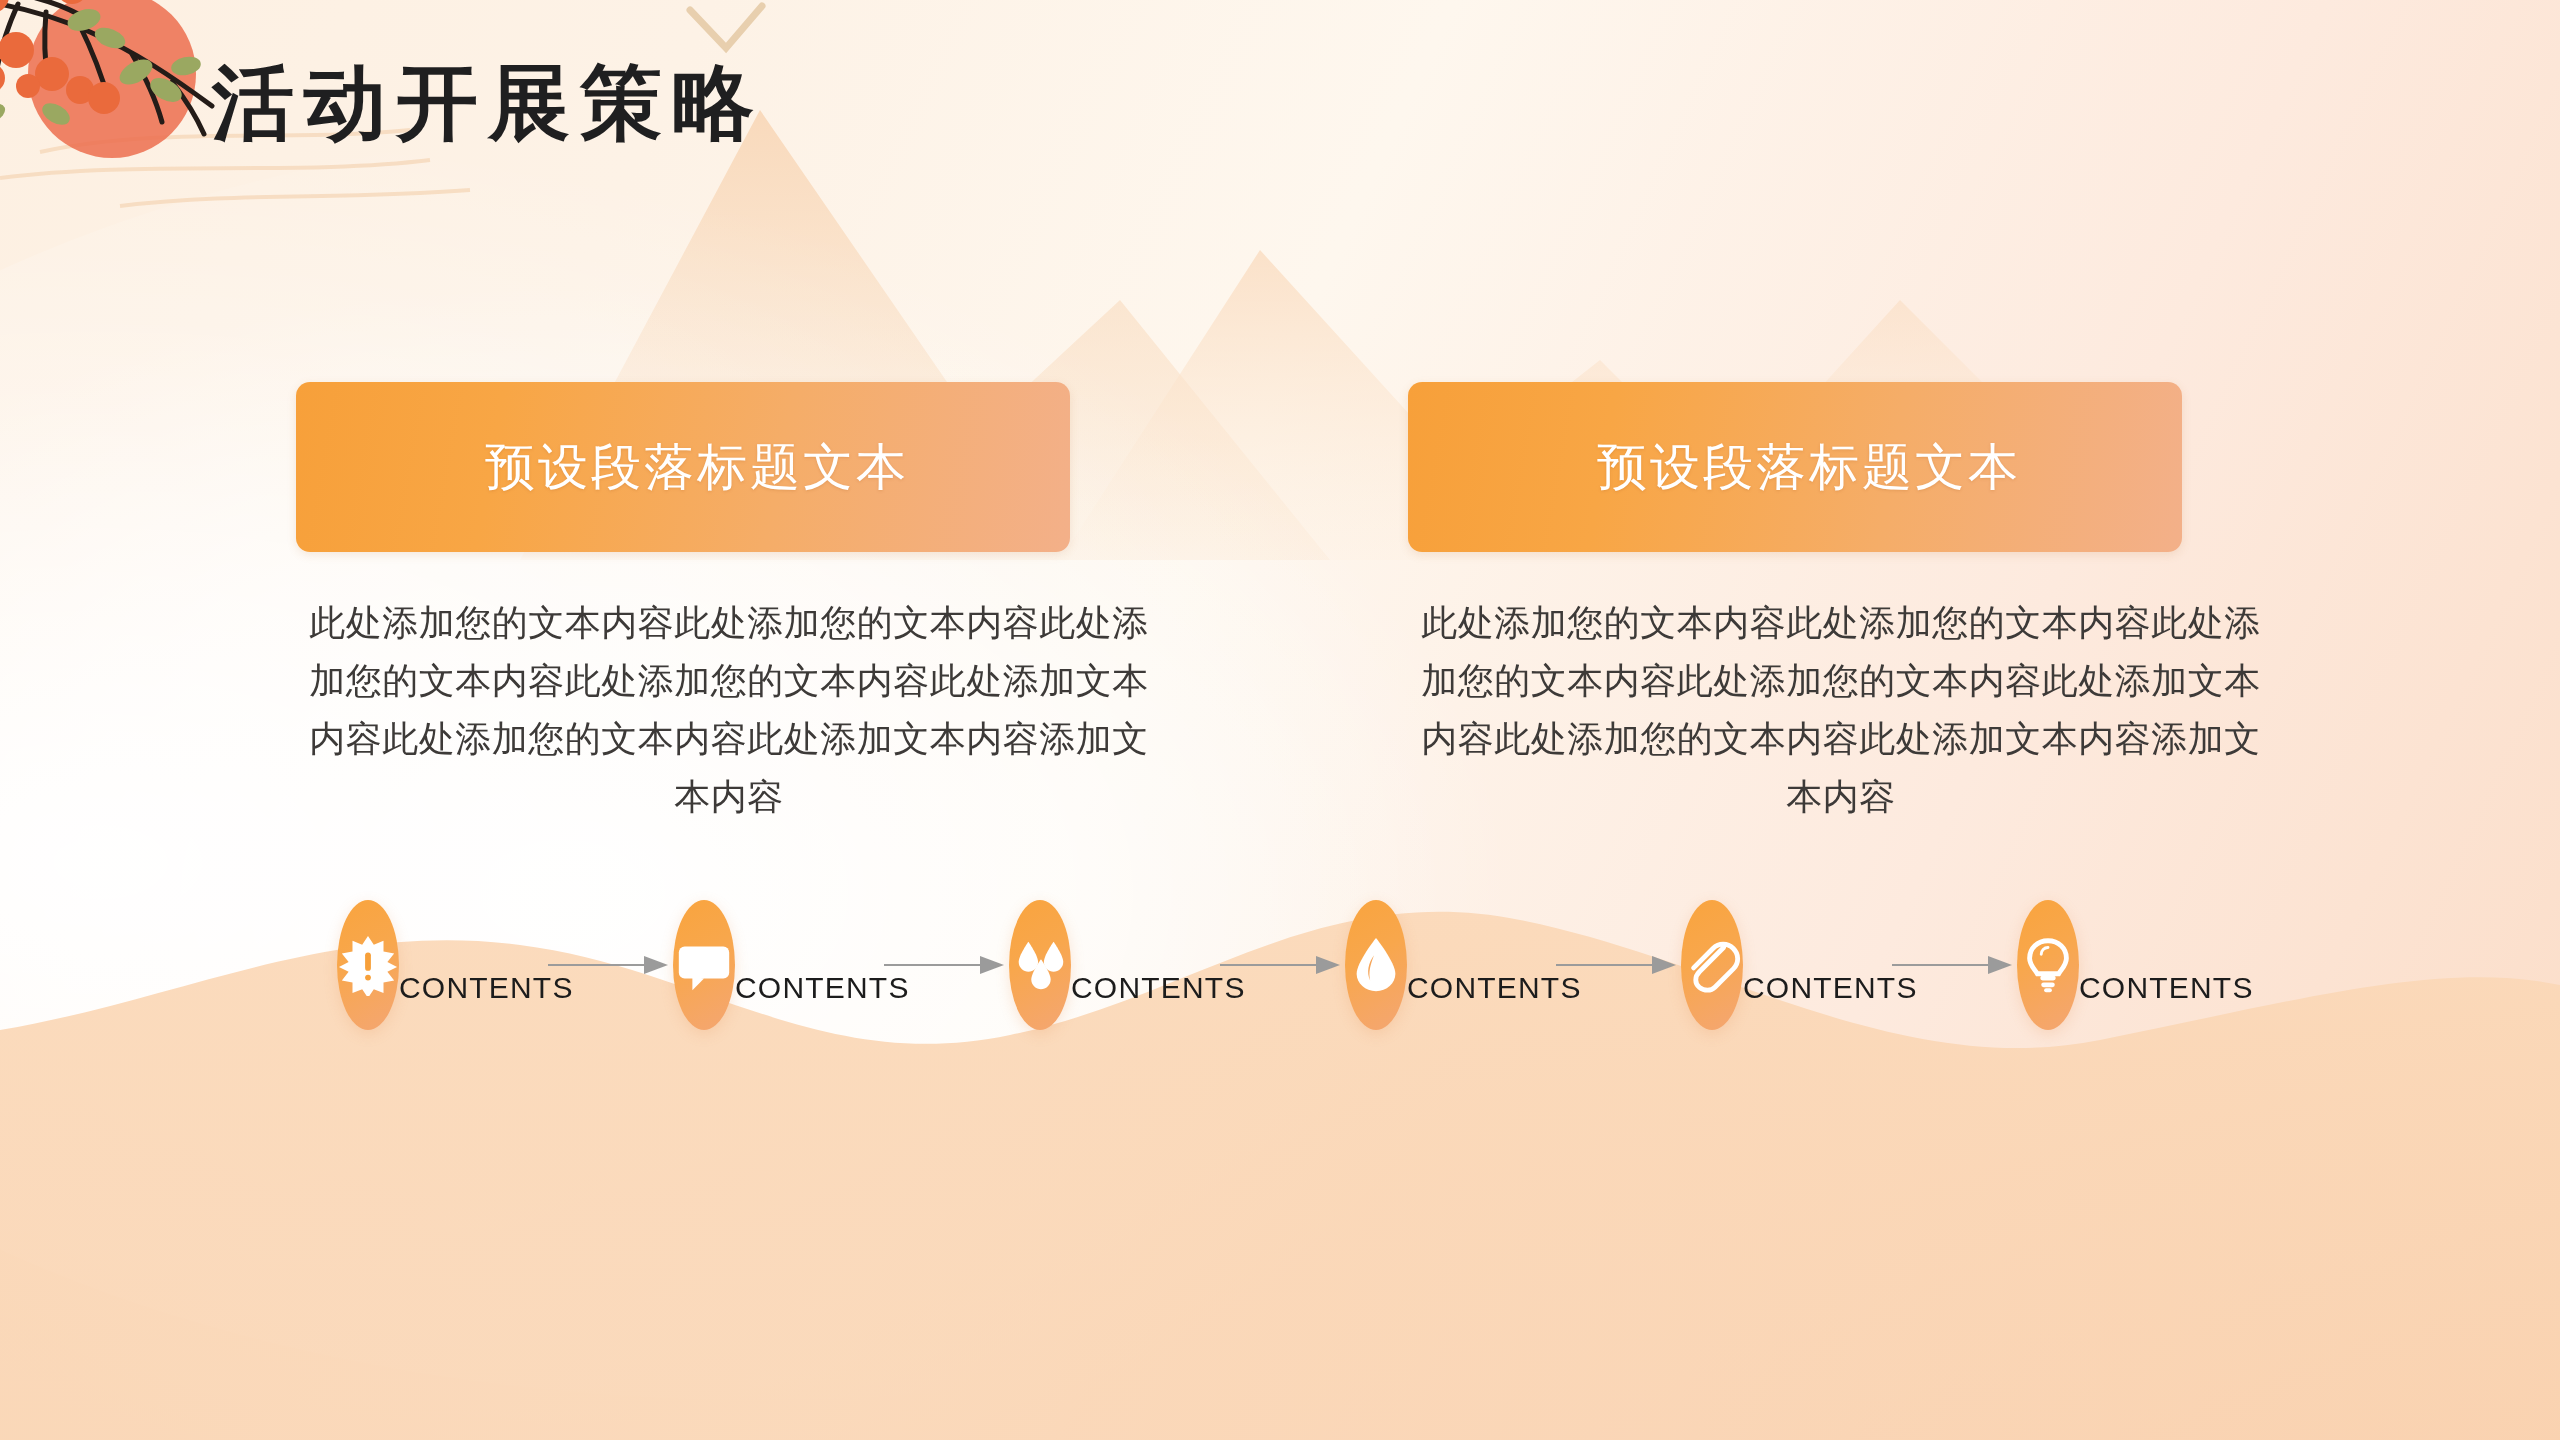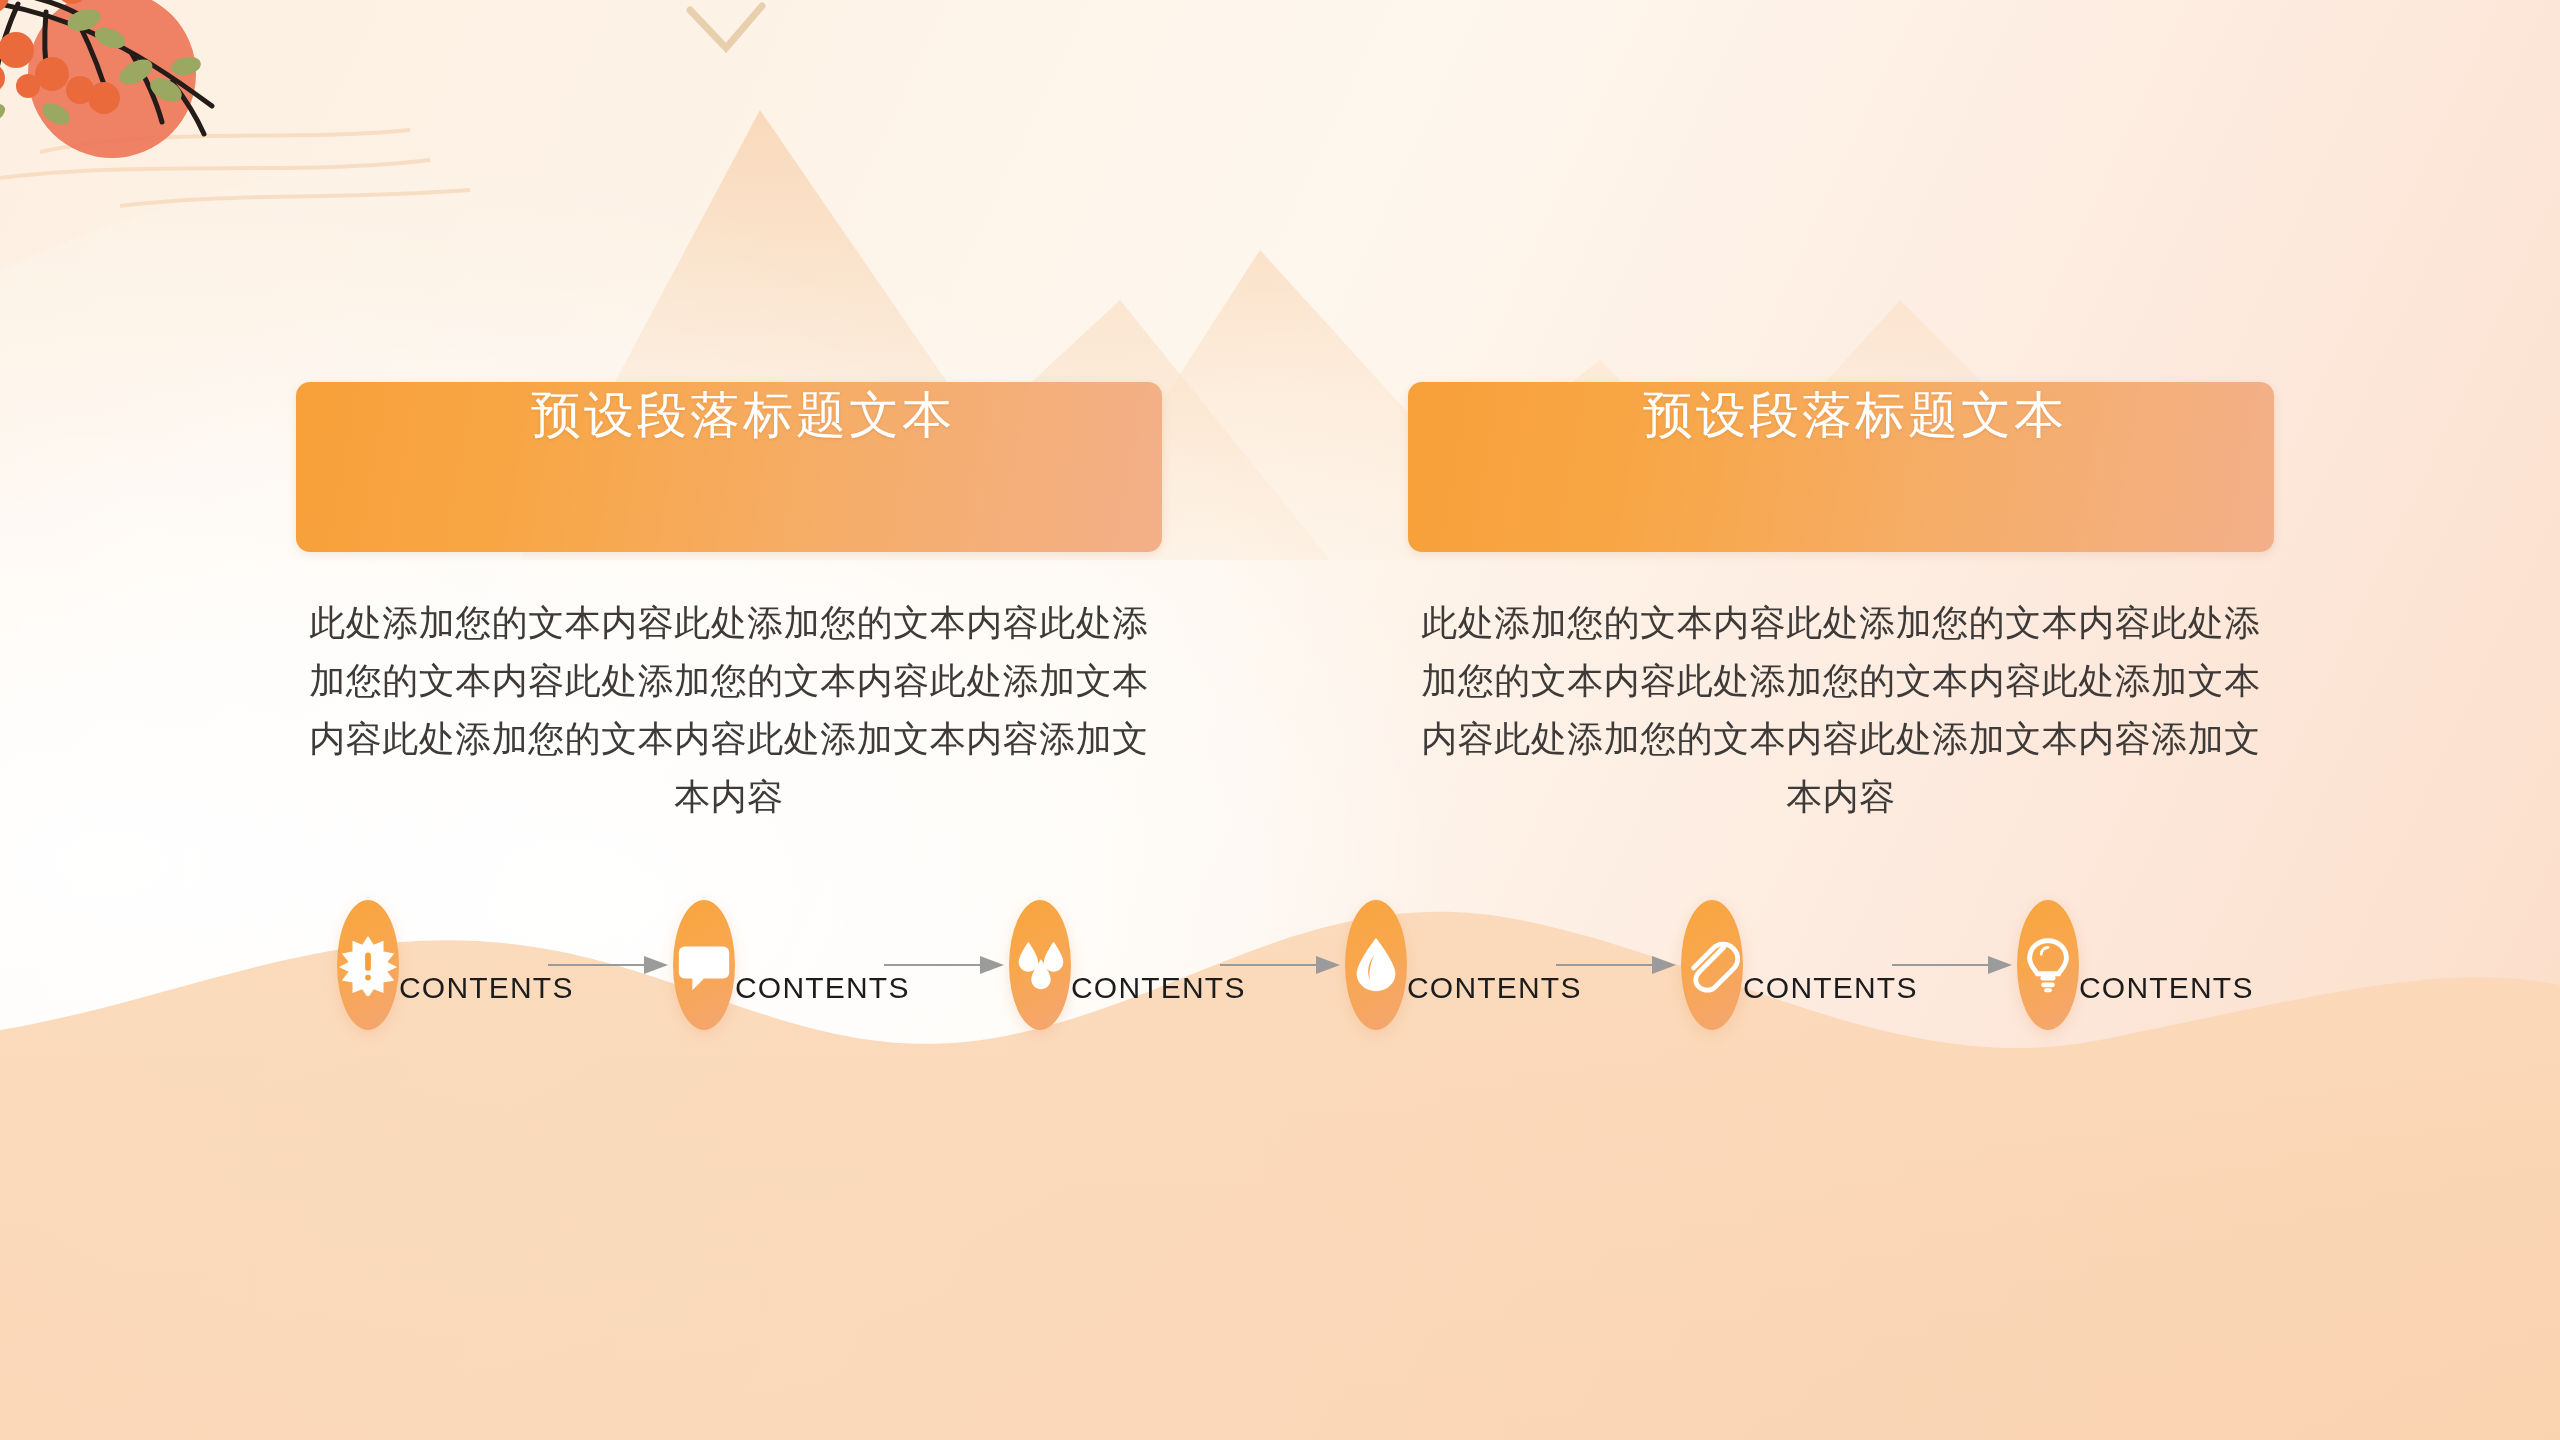--- a/index.html
+++ b/index.html
@@ -32,24 +32,24 @@
     white-space:nowrap;
   }
 
   
   .cols{ position:absolute; left:0; top:382px; width:2560px; }
   .col{ position:absolute; width:866px; }
   .col.left{ left:296px; }
   .col.right{ left:1408px; }
 
   .banner{
-    width:866px; height:170px; border-radius:14px;
+    width:774px; height:170px; border-radius:14px;
     background:linear-gradient(100deg,#f7a03a 0%, #f8a645 26%, #f5ad68 62%, #f3b089 100%);
     box-shadow:0 3px 10px rgba(190,120,60,.15);
-    display:flex; justify-content:center;padding-left:28px;
+    display:flex; align-items:center; justify-content:center;padding-left:28px;
   }
   .banner-text{
     color:#fff; font-size:50px; letter-spacing:3px;
     font-family:"Liberation Sans","DejaVu Sans",sans-serif;
     text-shadow:0 1px 3px rgba(180,100,40,.25);
     white-space:nowrap;
   }
   .body-text{
     margin-top:42px; width:866px;
     font-size:36px; line-height:58px; color:#3d3a38;
@@ -154,20 +154,21 @@
       <ellipse cx="150" cy="84" rx="16" ry="9" transform="rotate(22 150 84)"></ellipse>
       <ellipse cx="176" cy="118" rx="18" ry="10" transform="rotate(-30 176 118)"></ellipse>
       <ellipse cx="206" cy="136" rx="17" ry="10" transform="rotate(28 206 136)"></ellipse>
       <ellipse cx="226" cy="112" rx="15" ry="9" transform="rotate(-12 226 112)"></ellipse>
       <ellipse cx="60" cy="30" rx="14" ry="8" transform="rotate(16 60 30)"></ellipse>
       <ellipse cx="30" cy="160" rx="16" ry="9" transform="rotate(-24 30 160)"></ellipse>
       <ellipse cx="96" cy="160" rx="15" ry="9" transform="rotate(30 96 160)"></ellipse>
     </g>
   </svg>
 
+  <div class="title">活动开展策略</div>
 
   <div class="cols">
 
     <div class="col left">
       <div class="banner">
         <span class="banner-text">预设段落标题文本</span>
       </div>
       <div class="body-text">此处添加您的文本内容此处添加您的文本内容此处添加您的文本内容此处添加您的文本内容此处添加文本内容此处添加您的文本内容此处添加文本内容添加文本内容</div>
     </div>
 

